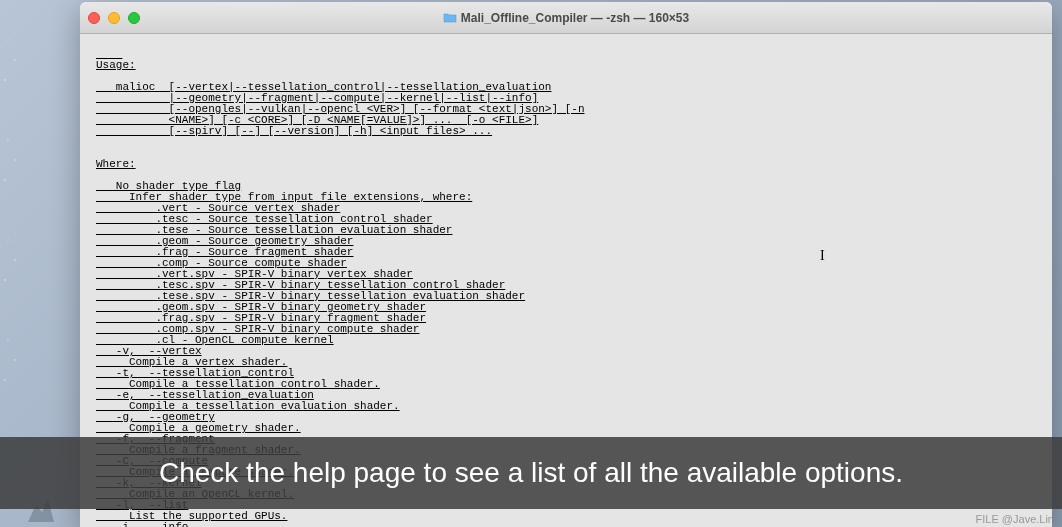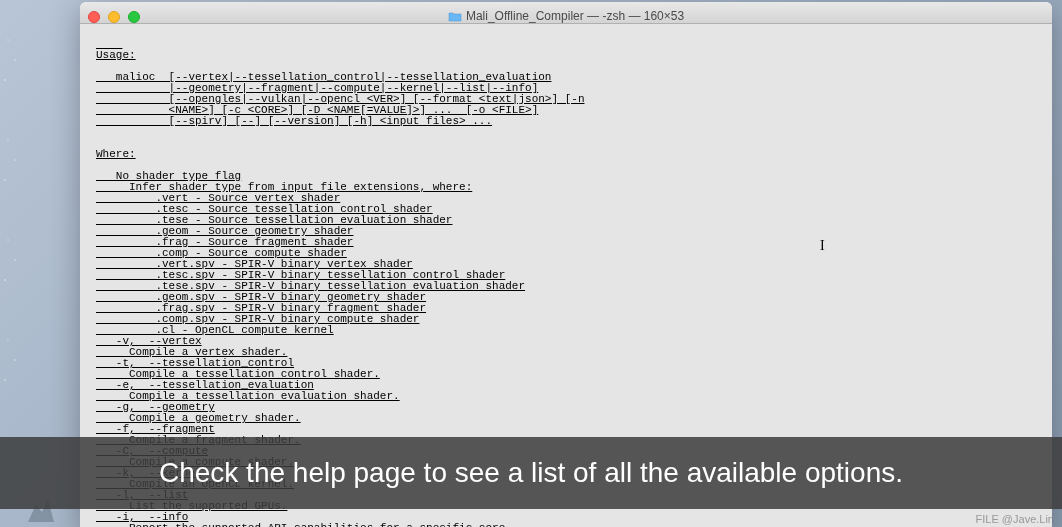--- a/index.html
+++ b/index.html
@@ -27,27 +27,28 @@
       right: 10px;
       bottom: 0;
       background: #fafafa;
       border-radius: 6px 6px 0 0;
       box-shadow: 0 8px 30px rgba(0,0,0,0.3);
       display: flex;
       flex-direction: column;
       overflow: hidden;
     }
     .titlebar {
-      height: 22px;
+      height: 32px;
       background: linear-gradient(#e8e8e8, #d4d4d4);
       border-bottom: 1px solid #b0b0b0;
       display: flex;
-      align-items: flex-end;
+      align-items: center;
       position: relative;
       border-radius: 6px 6px 0 0;
+      font-weight: bold;
     }
     .traffic-lights {
       display: flex;
       gap: 8px;
       padding-left: 8px;
     }
     .light {
       width: 12px;
       height: 12px;
       border-radius: 50%;

